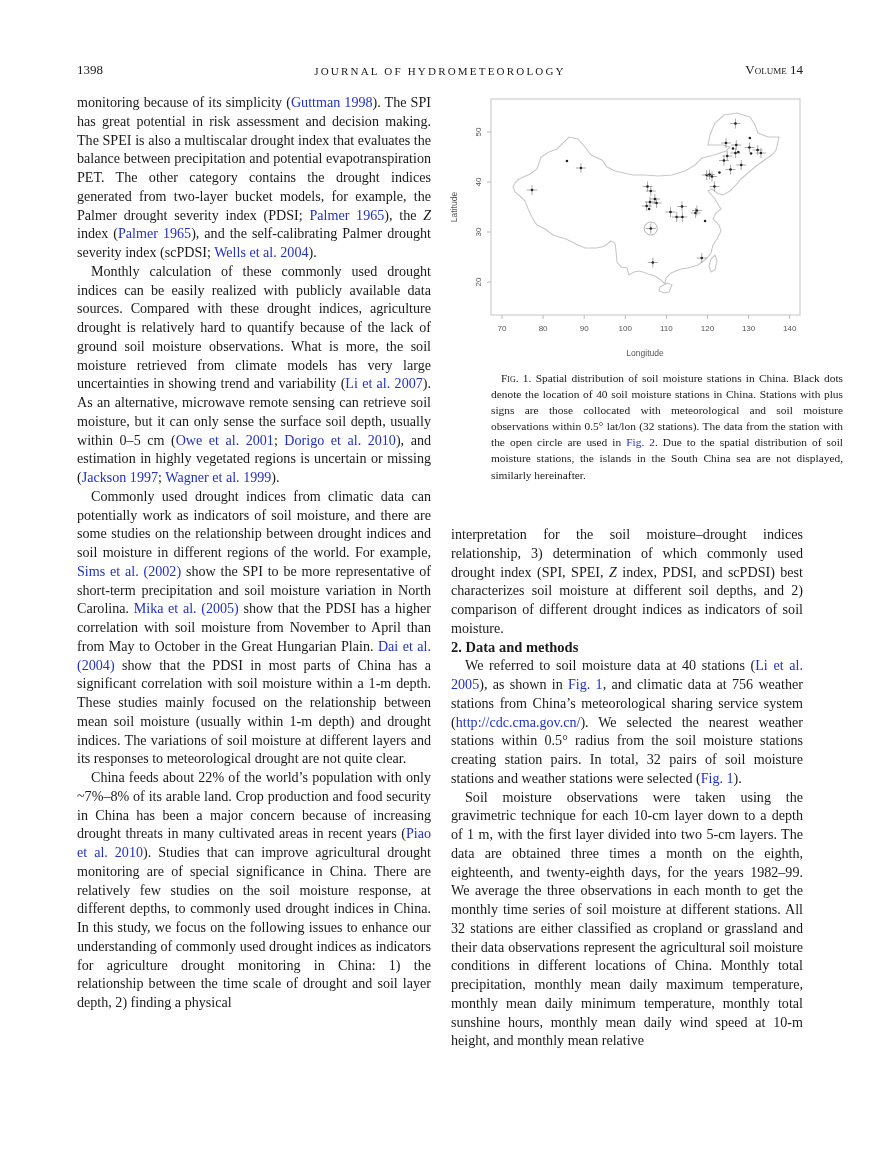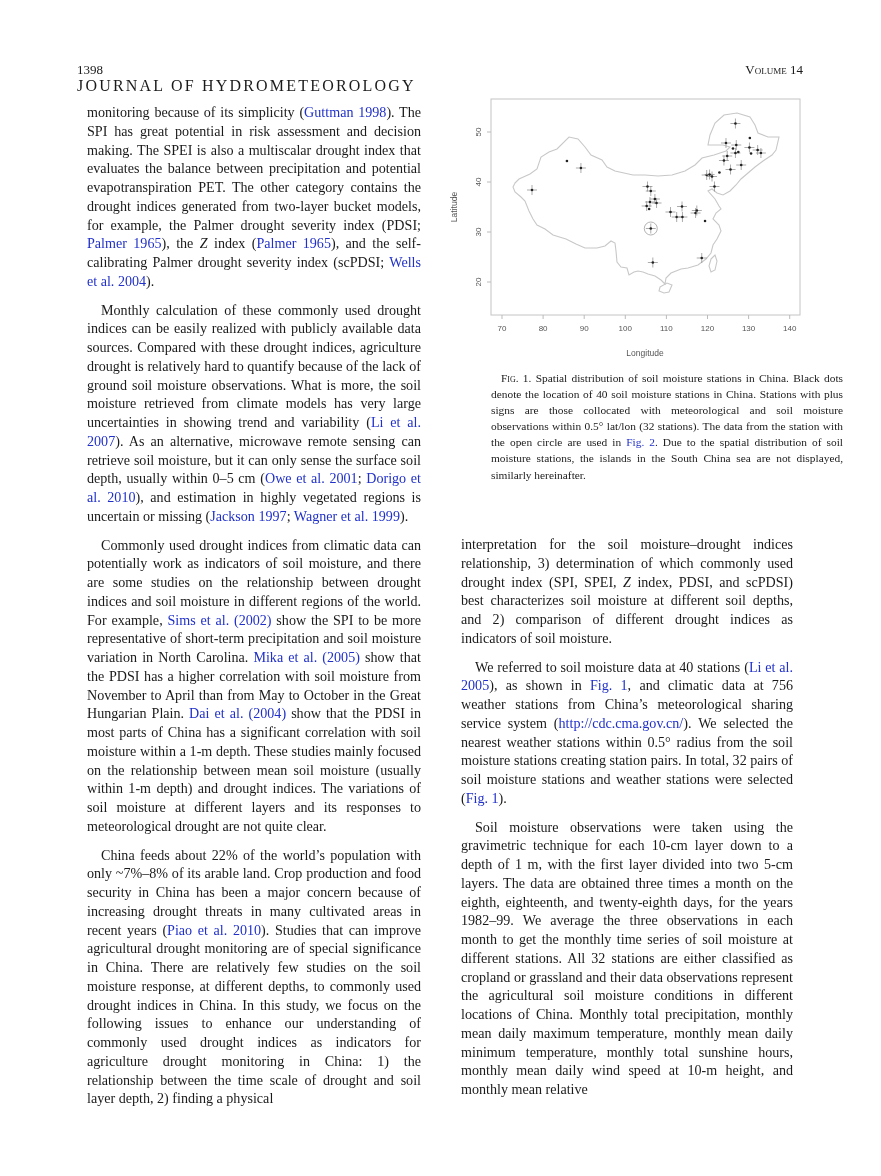--- a/index.html
+++ b/index.html
@@ -1,26 +1,26 @@
 <!DOCTYPE html>
 <html><head>
 <meta charset="utf-8">
 <style>
   html, body { margin:0; padding:0; background:#fff; }
   body { width:881px; height:1176px; position:relative; overflow:hidden;
          font-family:"Liberation Serif","DejaVu Serif",serif; color:#1a1a1a; }
   .header { position:absolute; top:62px; left:77px; width:726px; height:18px;
             font-size:13px; }
   .header .pg { position:absolute; left:0; top:0;text-align:center; }
-  .header .jr { position:absolute; left:0; right:0; text-align:left; letter-spacing:2.2px; font-size:16px; top:15px; }
+  .header .jr { position:absolute; left:0; right:0; text-align:center; letter-spacing:2.2px; font-size:11px; top:3px; }
   .header .vol { position:absolute; right:0; top:0; font-variant:small-caps; font-size:13px; }
   .col { position:absolute; font-size:14.1px; line-height:18.75px; text-align:justify; }
   .col-left { left:77px; top:93px; width:354px; }
   .col-right { left:451px; width:352px; }
-  .col p { margin:10px; text-indent:14px; }
+  .col p { margin:0; text-indent:14px; }
   .col p.noind { text-indent:0; }
   a.ref { color:#2030c8; text-decoration:none; }
   .figure { position:absolute; left:445px; top:95px; width:370px; height:270px; }
   .caption { position:absolute; left:451px; top:370px; width:352px; font-size:11.4px;
              line-height:16.1px; text-align:justify; text-indent:10px;margin-left:40px; }
   .caption .figlabel { font-variant:small-caps; }
   .sec-title { font-weight:bold; font-size:14.5px; margin:16px 0 8px 0; text-indent:0 !important; }
   .right-top { top:525px; }
 </style>
 </head>
@@ -257,15 +257,16 @@
     <text x="12" y="112" text-anchor="middle" font-family="Liberation Sans, sans-serif" font-size="8.5" fill="#555" transform="rotate(-90 12 112)">Latitude</text>
   </svg>
 </div>
 
 <div class="caption">
   <span class="figlabel">Fig. 1.</span><span><span> Spatial distribution of soil moisture stations in China. Black dots denote the location of 40 soil moisture stations in China. Stations with plus signs are those collocated with meteorological and soil moisture observations within 0.5° lat/lon (32 stations). The data from the station with the open circle are used in </span><a class="ref" href="#">Fig. 2</a><span>. Due to the spatial distribution of soil moisture stations, the islands in the South China sea are not displayed, similarly hereinafter.</span></span>
 </div>
 
 <div class="col col-right right-top">
   <p class="noind"><span>interpretation for the soil moisture–drought indices relationship, 3) determination of which commonly used drought index (SPI, SPEI, </span><i>Z</i><span> index, PDSI, and scPDSI) best characterizes soil moisture at different soil depths, and 2) comparison of different drought indices as indicators of soil moisture.</span></p>
+  <p class="sec-title">2. Data and methods</p>
   <p><span>We referred to soil moisture data at 40 stations (</span><a class="ref" href="#">Li et al. 2005</a><span>), as shown in </span><a class="ref" href="#">Fig. 1</a><span>, and climatic data at 756 weather stations from China’s meteorological sharing service system (</span><a class="ref" href="#">http://cdc.cma.gov.cn/</a><span>). We selected the nearest weather stations within 0.5° radius from the soil moisture stations creating station pairs. In total, 32 pairs of soil moisture stations and weather stations were selected (</span><a class="ref" href="#">Fig. 1</a><span>).</span></p>
   <p><span>Soil moisture observations were taken using the gravimetric technique for each 10-cm layer down to a depth of 1 m, with the first layer divided into two 5-cm layers. The data are obtained three times a month on the eighth, eighteenth, and twenty-eighth days, for the years 1982–99. We average the three observations in each month to get the monthly time series of soil moisture at different stations. All 32 stations are either classified as cropland or grassland and their data observations represent the agricultural soil moisture conditions in different locations of China. Monthly total precipitation, monthly mean daily maximum temperature, monthly mean daily minimum temperature, monthly total sunshine hours, monthly mean daily wind speed at 10-m height, and monthly mean relative</span></p>
 </div>
 
 </body></html>

